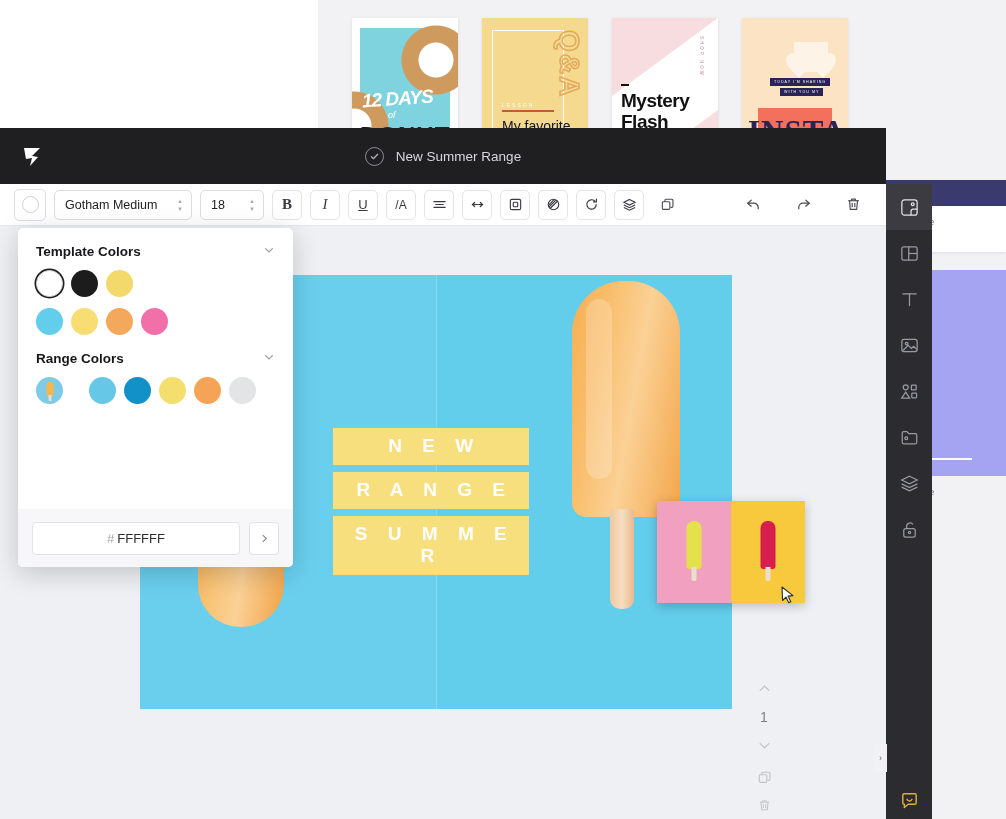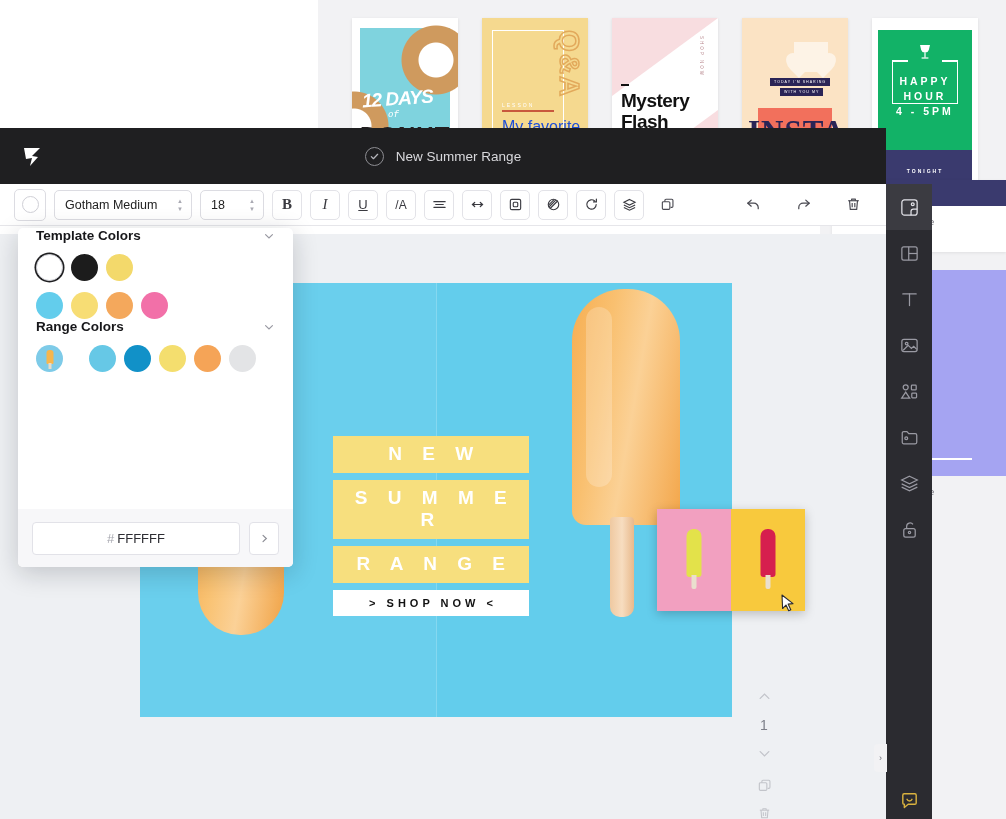--- a/index.html
+++ b/index.html
@@ -26,32 +26,32 @@
   .g1 { background:#ffffff; }
   .g1 .inner { position:absolute; left:8px; top:10px; right:8px; bottom:8px; background:#7fd3de; }
   .g1 .dn1 { position:absolute; width:72px; height:72px; border-radius:50%;
              background:radial-gradient(circle at 50% 50%, #fff 0 17px, #cf9a5e 18px 34px, transparent 35px);
              right:-14px; top:6px; box-shadow:inset 0 0 0 0 #000; }
   .g1 .dn2 { position:absolute; width:72px; height:72px; border-radius:50%;
              background:radial-gradient(circle at 50% 50%, #fff 0 17px, #cf9a5e 18px 34px, transparent 35px);
              left:-34px; top:72px; }
   .g1 .t1 { position:absolute; left:10px; top:70px; color:#fff; font-style:italic; font-weight:bold;
             font-size:19px; letter-spacing:-1px; transform:rotate(-4deg); }
-  .g1 .t2 { position:absolute; left:36px; top:92px; color:#fff; font-style:italic; font-size:9px;font-family:Liberation Mono, monospace; }
+  .g1 .t2 { position:absolute; left:36px; top:92px; color:#fff; font-style:italic; font-size:9px; }
   .g1 .t3 { position:absolute; left:8px; top:104px; color:#231f20; font-weight:bold; font-size:24px;
             letter-spacing:1px; }
 
   
   .g2 { background:#f5d98f; }
   .g2 .frame { position:absolute; left:10px; top:12px; right:24px; bottom:10px; border:1.5px solid #fff; }
   .g2 .qa { position:absolute; right:3px; top:12px; color:#e2a95b; font-size:28px; font-weight:bold;
             writing-mode:vertical-rl; letter-spacing:2px; -webkit-text-stroke:1.5px #e2a95b; color:transparent;}
   .g2 .lbl { position:absolute; left:20px; top:84px; font-size:5px; color:#fff; letter-spacing:2px; }
   .g2 .rule { position:absolute; left:20px; top:92px; width:52px; height:1.5px; background:#c8583d; }
-  .g2 .big { position:absolute; left:20px; top:100px; font-size:16px; color:#1d4ed8; }
+  .g2 .big { position:absolute; left:20px; top:100px; font-size:14px; color:#0f172a; }
 
   
   .g3 { background:#fff; }
   .g3 .tri { position:absolute; left:0; top:0; width:0; height:0;
              border-left:106px solid #f8dde0; border-bottom:78px solid transparent; }
   .g3 .tri2 { position:absolute; right:0; bottom:0; width:0; height:0;
              border-right:106px solid #f8dde0; border-top:78px solid transparent; }
   .g3 .dash { position:absolute; left:9px; top:66px; width:8px; height:2px; background:#111; }
   .g3 .tx { position:absolute; left:9px; top:72px; font-size:19px; line-height:21px;
             font-weight:bold; color:#111; letter-spacing:-.5px; }
@@ -128,21 +128,21 @@
                display:flex; align-items:center; padding:0 8px 0 10px; gap:6px; }
   .tb-select .val { font-size:12.5px; color:#222; }
   .tb-font { width:138px; justify-content:space-between; }
   .tb-size { width:64px; justify-content:space-between; }
   .stepper { display:flex; flex-direction:column; gap:2px; color:#a9a9b2; font-size:6px; line-height:6px; }
   .tb-btn { width:30px; height:30px; border:1px solid #e3e3e8; border-radius:5px; background:#fff;
             display:flex; align-items:center; justify-content:center; color:#3a3a40; }
   .tb-icon { width:30px; height:30px; display:flex; align-items:center; justify-content:center; color:#4a4a52; }
   .tb-spacer { flex:1; }
 
-  .canvas-area { position:absolute; left:0; top:234px; width:886px; bottom:0; background:#eef0f3; }
+  .canvas-area { position:absolute; left:0; top:226px; width:886px; bottom:0; background:#eef0f3; }
 
   .design { position:absolute; left:140px; top:49px; width:592px; height:434px;
             background:#63cdec; overflow:hidden; }
   .design .panelsplit { position:absolute; left:50%; top:0; bottom:0; width:1px; background:rgba(255,255,255,.22); }
   .design .shadeL { position:absolute; left:0; top:0; width:50%; height:100%; background:rgba(255,255,255,.05); }
   .pop-main { position:absolute; right:52px; top:6px; width:108px; height:330px; }
   .pop-main .body { position:absolute; left:0; top:0; width:108px; height:236px; border-radius:52px 52px 14px 14px;
                     background:linear-gradient(100deg,#f6ae52 0%,#f9c070 30%,#fbd196 55%,#f3a64a 100%); }
   .pop-main .gloss { position:absolute; left:14px; top:18px; width:26px; height:180px; border-radius:20px;
                      background:rgba(255,255,255,.22); }
@@ -181,21 +181,21 @@
   .rail-expand { position:absolute; left:874px; top:744px; width:13px; height:28px;
                  background:#f2f2f4; border-radius:4px 0 0 4px; display:flex;
                  align-items:center; justify-content:center; color:#6d6d76; font-size:9px; }
   .chat-btn { position:absolute; left:896px; top:788px; width:26px; height:24px;
               display:flex; align-items:center; justify-content:center; color:#d9b23f; }
 
   
   .popover { position:absolute; left:18px; top:228px; width:275px; height:339px; background:#fff;
              border-radius:5px; box-shadow:0 6px 26px rgba(15,18,30,.20); overflow:hidden; }
   .pop-sec { padding:0 18px; }
-  .pop-head { display:flex; align-items:center; justify-content:space-between; }
+  .pop-head { display:flex; justify-content:space-between; padding-top:16px; }
   .pop-head .ttl { font-size:13.5px; font-weight:bold; color:#17171a; display:flex; align-items:center; gap:7px; }
   .pop-head .chev { color:#9a9aa3; font-size:11px; }
   .ext-arrow { color:#2b2b30; font-size:11px; }
   .sub { font-size:12px; color:#a6a7af; margin-top:12px; }
   .swatches { display:flex; gap:8px; margin-top:11px; }
   .sw { width:27px; height:27px; border-radius:50%; }
   .sw.sel { box-shadow:0 0 0 1.5px #1f1f21; border:2.5px solid #fff; }
   .sw.ring { border:1px solid #cfd0d6; }
   .sw.gapbefore { margin-left:18px; }
   .sw-img { background:#7ecbe8; position:relative; overflow:hidden; }
@@ -251,36 +251,20 @@
           <div class="heart"></div>
         </div>
       <div class="heart-r">
           <div class="heart"></div>
         </div>
       <div class="band">TODAY I'M SHARING</div>
       <div class="band2">WITH YOU MY</div>
       <div class="insta">INSTA</div>
     </div>
 
-    <div class="gcard g5">
-      <div class="grn"></div>
-      <div class="nav"></div>
-      <div class="glass">
-        <svg viewBox="0 0 18 16" width="18" height="16">
-          <path d="M4 1h10l-1.2 5A3.8 3.8 0 0 1 9 8.6 3.8 3.8 0 0 1 5.2 6z" fill="#fff"></path>
-          <rect x="8.4" y="8.4" width="1.2" height="5.2" fill="#fff"></rect>
-          <rect x="5.6" y="13.4" width="6.8" height="1.2" fill="#fff"></rect>
-        </svg>
-      </div>
-      <div class="brk"></div>
-        <div class="brk-top-l"></div>
-        <div class="brk-top-r"></div>
-      <div class="hh">HAPPY<br>HOUR<br>4 - 5PM</div>
-      <div class="tn">TONIGHT</div>
-    </div>
   </div>
 
   <div class="right-panel">
     <div class="rp-card rpc1">
       <div class="thumb"></div>
       <div class="rp-meta" style="top:34px;padding-left:14px;">
         <div>New Summer Range</div>
         <div>Instagram Stories</div>
       </div>
     </div>
@@ -418,23 +402,22 @@
       <div class="pop-left">
           <div class="body"></div>
         </div>
       <div class="pop-main">
         <div class="body"></div>
           <div class="gloss"></div>
           <div class="stick"></div>
       </div>
       <div class="headline">
         <div class="hl-row">N E W</div>
+        <div class="hl-row">R A N G E</div>
         <div class="hl-row">S U M M E R</div>
-        <div class="hl-row">R A N G E</div>
-        <div class="cta">&gt; SHOP NOW &lt;</div>
       </div>
     </div>
 
     <div class="float-img">
       <div class="fi-l">
           <span class="fi-pop" style="background:#e3e24a"></span>
           <span class="fi-stick"></span>
         </div>
       <div class="fi-r">
           <span class="fi-pop" style="background:#d61f4e"></span>

